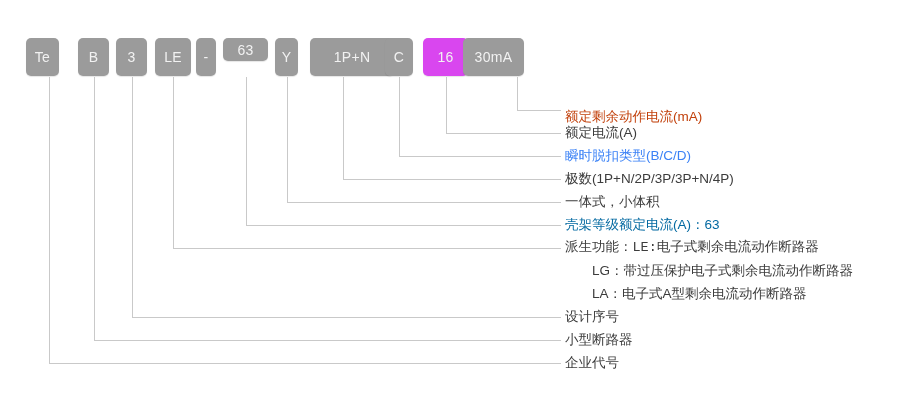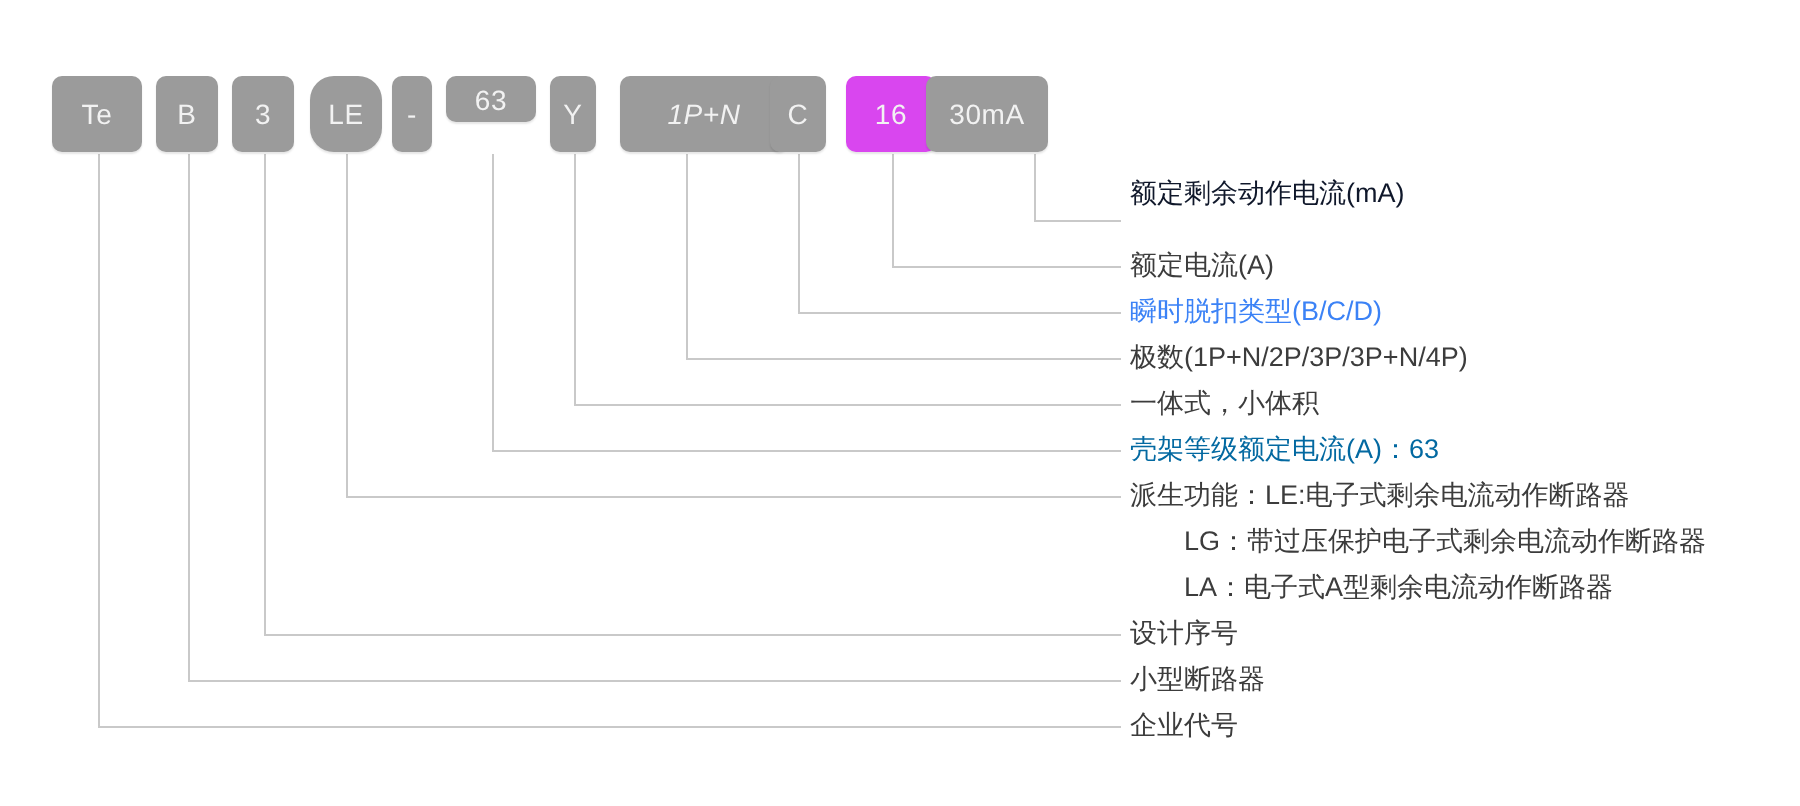--- a/index.html
+++ b/index.html
@@ -65,40 +65,40 @@
         <path d="M287.5 77 L287.5 202.5 L560.5 202.5" stroke="#c9c9c9" fill="none"></path>
         <path d="M246.5 77 L246.5 225.5 L560.5 225.5" stroke="#c9c9c9" fill="none"></path>
         <path d="M173.5 77 L173.5 248.5 L560.5 248.5" stroke="#c9c9c9" fill="none"></path>
         <path d="M132.5 77 L132.5 317.5 L560.5 317.5" stroke="#c9c9c9" fill="none"></path>
         <path d="M94.5 77 L94.5 340.5 L560.5 340.5" stroke="#c9c9c9" fill="none"></path>
         <path d="M49.5 77 L49.5 363.5 L560.5 363.5" stroke="#c9c9c9" fill="none"></path>
       </g>
   </svg>
 
   <div id="boxes-layer">
-      <div class="code-box" style="left: 26px; top: 38px; width: 45px; height: 38px; background: rgb(155, 155, 155);">Te</div>
+      <div class="code-box" style="left: 26px; top: 38px; width: 33px; height: 38px; background: rgb(155, 155, 155);">Te</div>
       <div class="code-box" style="left: 78px; top: 38px; width: 31px; height: 38px; background: rgb(155, 155, 155);">B</div>
       <div class="code-box" style="left: 116px; top: 38px; width: 31px; height: 38px; background: rgb(155, 155, 155);">3</div>
-      <div class="code-box" style="left: 155px; top: 38px; width: 36px; height: 38px; background: rgb(155, 155, 155); border-radius: 12px;">LE</div>
+      <div class="code-box" style="left: 155px; top: 38px; width: 36px; height: 38px; background: rgb(155, 155, 155);">LE</div>
       <div class="code-box" style="left: 196px; top: 38px; width: 20px; height: 38px; background: rgb(155, 155, 155);">-</div>
       <div class="code-box" style="left: 223px; top: 38px; width: 45px; height: 23px; background: rgb(155, 155, 155);">63</div>
       <div class="code-box" style="left: 275px; top: 38px; width: 23px; height: 38px; background: rgb(155, 155, 155);">Y</div>
-      <div class="code-box" style="left: 310px; top: 38px; width: 84px; height: 38px; background: rgb(155, 155, 155); font-style: italic;">1P+N</div>
+      <div class="code-box" style="left: 310px; top: 38px; width: 84px; height: 38px; background: rgb(155, 155, 155);">1P+N</div>
       <div class="code-box" style="left: 385px; top: 38px; width: 28px; height: 38px; background: rgb(155, 155, 155);">C</div>
       <div class="code-box" style="left: 423px; top: 38px; width: 45px; height: 38px; background: #d946ef;">16</div>
       <div class="code-box" style="left: 463px; top: 38px; width: 61px; height: 38px; background: rgb(155, 155, 155);">30mA</div>
     </div>
   <div id="labels-layer">
-      <div class="label" style="top: 90px; color: #0f172a;">额定剩余动作电流(mA)</div>
+      <div class="label" style="top: 110px; color: #c2410c;">额定剩余动作电流(mA)</div>
       <div class="label" style="top: 126px; color: rgb(60, 60, 60);">额定电流(A)</div>
       <div class="label" style="top: 149px; color: #3b82f6;">瞬时脱扣类型(B/C/D)</div>
       <div class="label" style="top: 172px; color: rgb(60, 60, 60);">极数(1P+N/2P/3P/3P+N/4P)</div>
       <div class="label" style="top: 195px; color: rgb(60, 60, 60);">一体式，小体积</div>
       <div class="label" style="top: 218px; color: #0369a1;">壳架等级额定电流(A)：63</div>
-      <div class="label" style="top: 241px; color: rgb(60, 60, 60);">派生功能：LE:电子式剩余电流动作断路器</div>
+      <div class="label" style="top: 241px; color: rgb(60, 60, 60); font-family: Liberation Mono, monospace;">派生功能：LE:电子式剩余电流动作断路器</div>
       <div class="label sub" style="top: 264px; color: rgb(60, 60, 60);">LG：带过压保护电子式剩余电流动作断路器</div>
       <div class="label sub" style="top: 287px; color: rgb(60, 60, 60);">LA：电子式A型剩余电流动作断路器</div>
       <div class="label" style="top: 310px; color: rgb(60, 60, 60);">设计序号</div>
       <div class="label" style="top: 333px; color: rgb(60, 60, 60);">小型断路器</div>
       <div class="label" style="top: 356px; color: rgb(60, 60, 60);">企业代号</div>
     </div>
 
 </div>
 
 </body></html>

